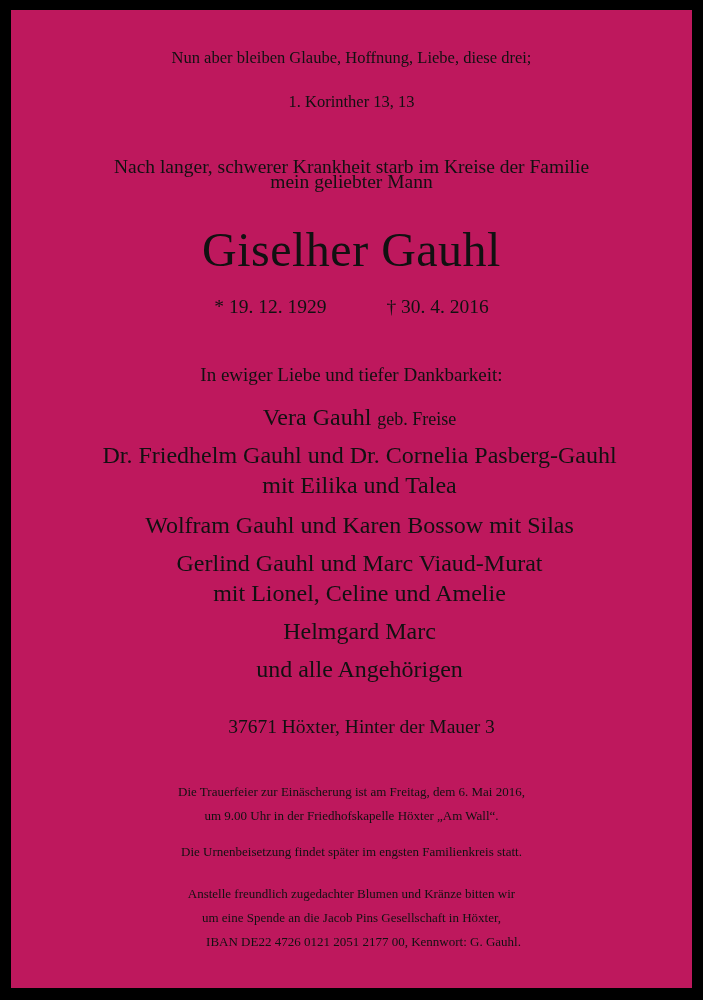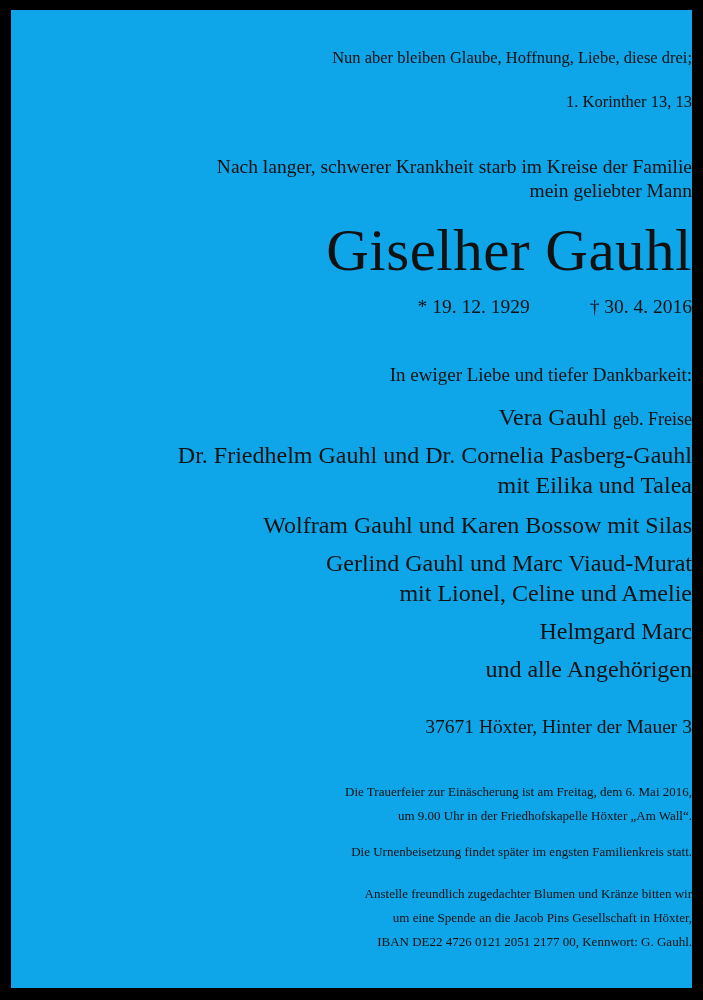--- a/index.html
+++ b/index.html
@@ -6,48 +6,48 @@
     body {
       width: 703px; height: 1000px;
       background: #000000;
       position: relative;
       overflow: hidden;
     }
     .card {
       position: absolute;
       left: 11px; top: 10px;
       width: 681px; height: 978px;
-      background: #0ea5e9;
+      background: #be185d;
       font-family: "Liberation Serif", "DejaVu Serif", serif;
       color: #111111;
-      text-align: right;
+      text-align: center;
     }
     .line { position: absolute; left: 0; right: 0; white-space: nowrap; }
     .verse { font-size: 16.5px; line-height: 22px; }
     .intro { font-size: 19.5px; line-height: 24px; }
-    .name { font-size: 59px; line-height: 80px; letter-spacing: 0.5px; }
+    .name { font-size: 48px; line-height: 80px; letter-spacing: 0.5px; }
     .dates { font-size: 19.5px; line-height: 24px; }
     .dates span { display: inline-block; }
     .dates .gap { width: 60px; }
     .thanks { font-size: 19px; line-height: 24px; }
     .mourner { font-size: 24px; line-height: 36px; padding-left: 16px; }
     .small-suffix { font-size: 18px; }
     .addr { font-size: 19.5px; line-height: 24px; }
     .notice { font-size: 13px; line-height: 24px; }
   </style>
 </head>
 <body>
 
 <div class="card">
 
   <div class="line verse" style="top:37px;">Nun aber bleiben Glaube, Hoffnung, Liebe, diese drei;</div>
   <div class="line verse" style="top:81px;">1. Korinther 13, 13</div>
 
   <div class="line intro" style="top:145px;">Nach langer, schwerer Krankheit starb im Kreise der Familie</div>
-  <div class="line intro" style="top:169px;">mein geliebter Mann</div>
+  <div class="line intro" style="top:160px;">mein geliebter Mann</div>
 
   <div class="line name" style="top:200px;">Giselher Gauhl</div>
 
   <div class="line dates" style="top:285px;">
     <span>* 19. 12. 1929</span><span class="gap"></span><span>† 30. 4. 2016</span>
   </div>
 
   <div class="line thanks" style="top:353px;">In ewiger Liebe und tiefer Dankbarkeit:</div>
 
   <div class="line mourner" style="top:389px;">

